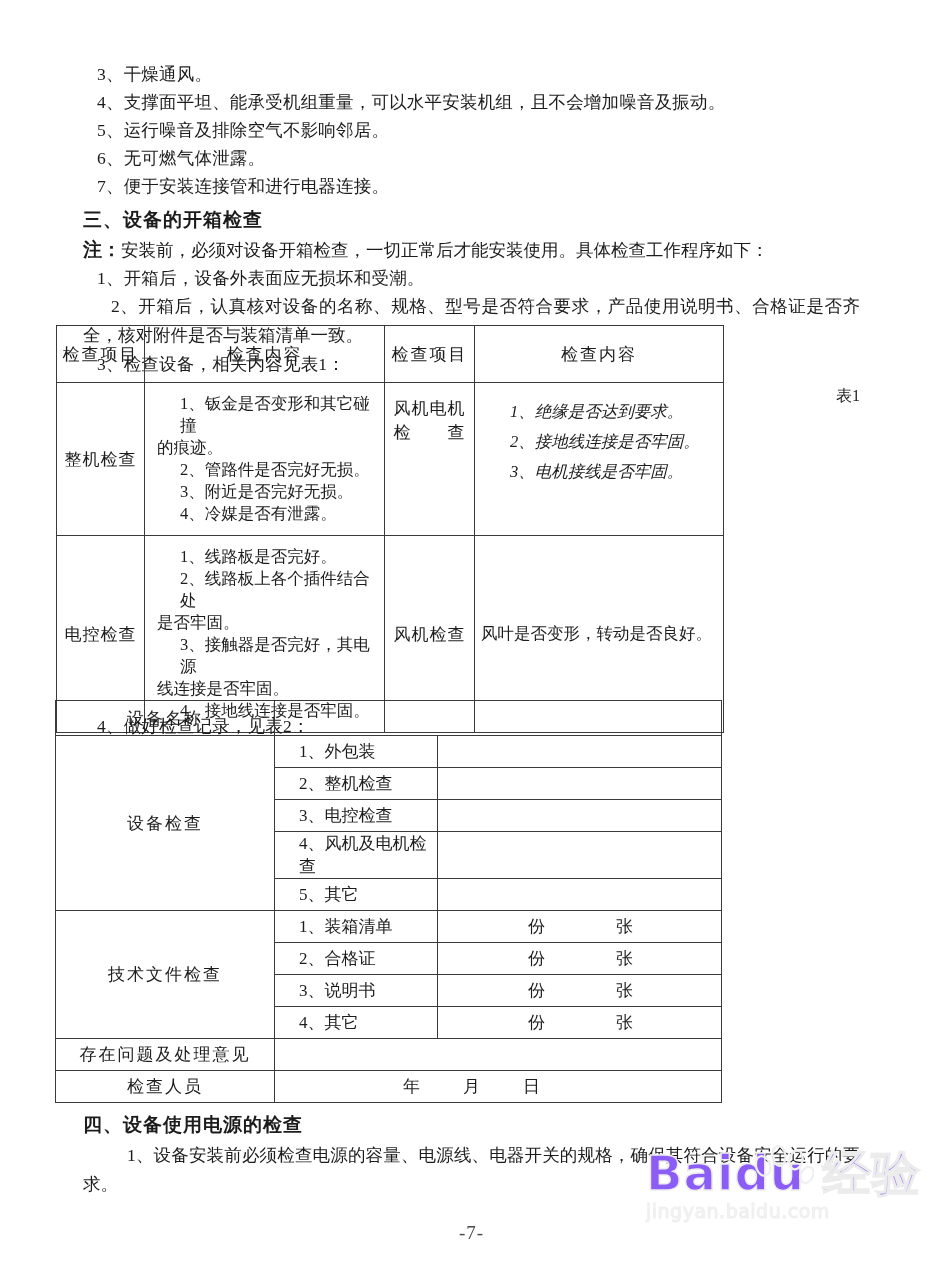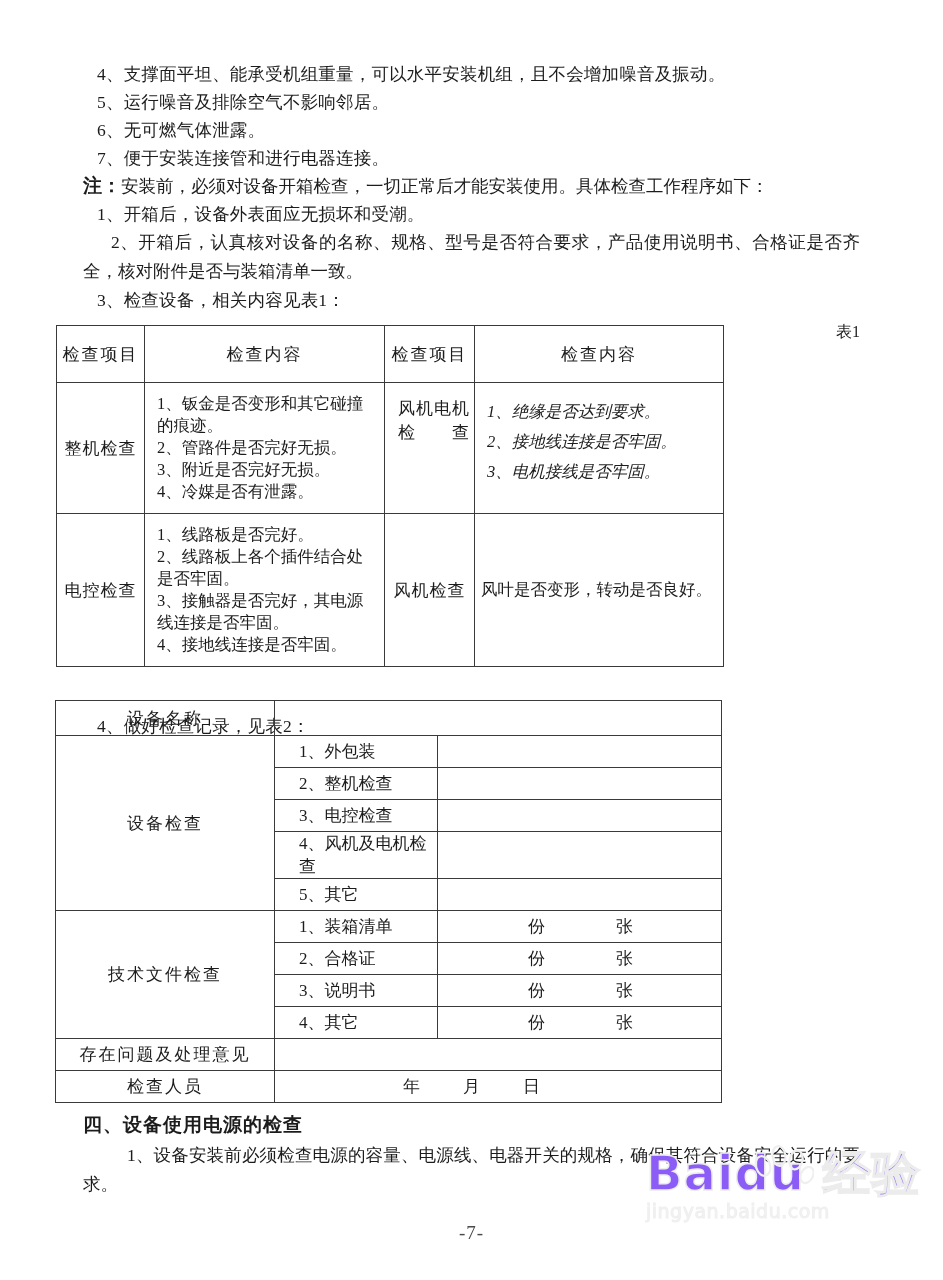--- a/index.html
+++ b/index.html
@@ -104,35 +104,35 @@
   #table1 .lbl {
     text-align: center;
     font-size: 17px;
     letter-spacing: 1px;
     padding: 0 4px;
   }
   #table1 .lbl.two-line {
     line-height: 24px;
     vertical-align: top;
     padding-top: 14px;
-    text-align: right;
   }
   #table1 .list-cell {
     padding: 10px 8px 10px 12px;
     vertical-align: top;
     line-height: 22px;
   }
   #table1 .list-cell.wide-line {
     line-height: 30px;
     padding-top: 14px;
     font-style: italic;
   }
   #table1 .list-cell .it {
     display: block;
     white-space: pre-wrap;
+    margin-left: 23px;
   }
   #table1 .list-cell .cont {
     display: block;
     text-indent: 0;
   }
   #table1 .mid {
     text-align: center;
     font-size: 17px;
     letter-spacing: 1px;
   }
@@ -224,25 +224,27 @@
     letter-spacing: 1px;
   }
 </style>
 </head>
 <body>
 
 <div class="page">
 
   <div class="content">
 
+    <div class="line li">3、干燥通风。</div>
     <div class="line li">4、支撑面平坦、能承受机组重量，可以水平安装机组，且不会增加噪音及振动。</div>
     <div class="line li">5、运行噪音及排除空气不影响邻居。</div>
     <div class="line li">6、无可燃气体泄露。</div>
     <div class="line li">7、便于安装连接管和进行电器连接。</div>
 
+    <div class="heading">三、设备的开箱检查</div>
 
     <div class="note-para"><span class="note-label">注：</span><span>安装前，必须对设备开箱检查，一切正常后才能安装使用。具体检查工作程序如下：</span></div>
 
     <div class="line li">1、开箱后，设备外表面应无损坏和受潮。</div>
     <div class="para-wrap indent2">2、开箱后，认真核对设备的名称、规格、型号是否符合要求，产品使用说明书、合格证是否齐全，核对附件是否与装箱清单一致。</div>
     <div class="line li">3、检查设备，相关内容见表1：</div>
 
     <div class="tbl-cap cap1">表1</div>
   </div>
 

